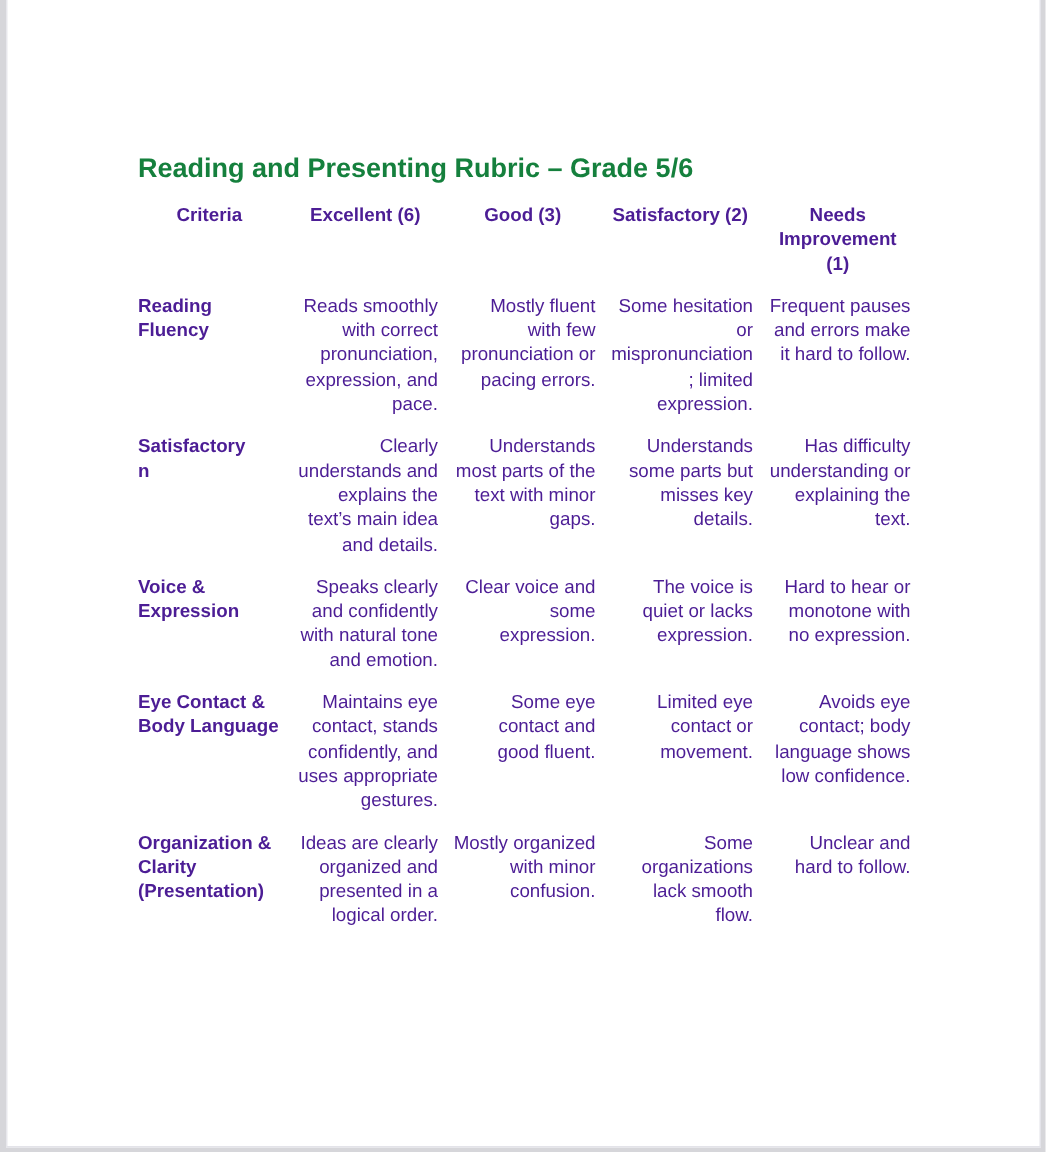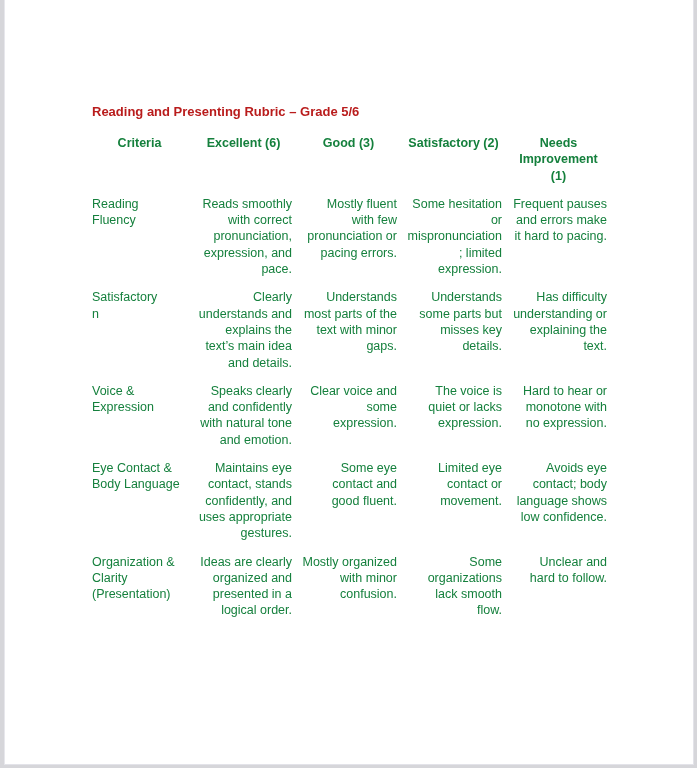--- a/index.html
+++ b/index.html
@@ -20,45 +20,45 @@
     border-left: 1px solid #e7e7ec;
     border-right: 1px solid #e3e3e9;
     border-bottom: 1px solid #e3e3e9;
     overflow: hidden;
   }
   .doc {
     padding: 101px 0 0 87px;
   }
   .doc-title {
     margin: 0 0 12px 0;
-    font-size: 13px;
+    font-size: 18px;
     line-height: 22px;
     font-weight: bold;
-    color: #b91c1c;
+    color: #15803d;
   }
   table.rubric {
     border-collapse: collapse;
     table-layout: fixed;
     width: 523px;
   }
   th, td {
     vertical-align: top;
     padding: 0 8px 12px 0;
     font-size: 12.5px;
     line-height: 16.3px;
     white-space: pre-line;
     overflow-wrap: break-word;
-    color: #15803d;
+    color: #4c1d95;
   }
   th {
     font-weight: bold;
     text-align: center;
   }
   td.criteria {
-    font-weight: normal;
+    font-weight: bold;
     text-align: left;
     margin-left: 20px;
   }
   td.desc {
     font-weight: normal;
     text-align: right;
   }
 </style>
 </head>
 <body>
@@ -100,21 +100,21 @@
 with few
 pronunciation or
 pacing errors.</td>
           <td class="desc">Some hesitation
 or
 mispronunciation
 ; limited
 expression.</td>
           <td class="desc">Frequent pauses
 and errors make
-it hard to pacing.</td>
+it hard to follow.</td>
         </tr>
         <tr>
           <td class="criteria">Satisfactory
 n</td>
           <td class="desc">Clearly
 understands and
 explains the
 text’s main idea
 and details.</td>
           <td class="desc">Understands

